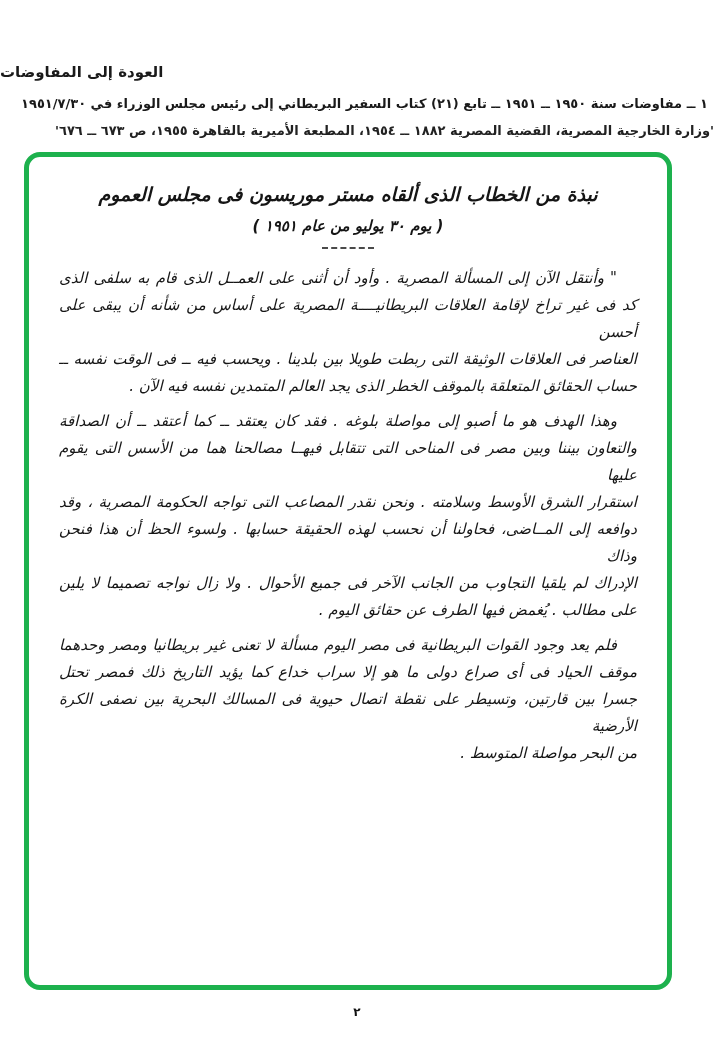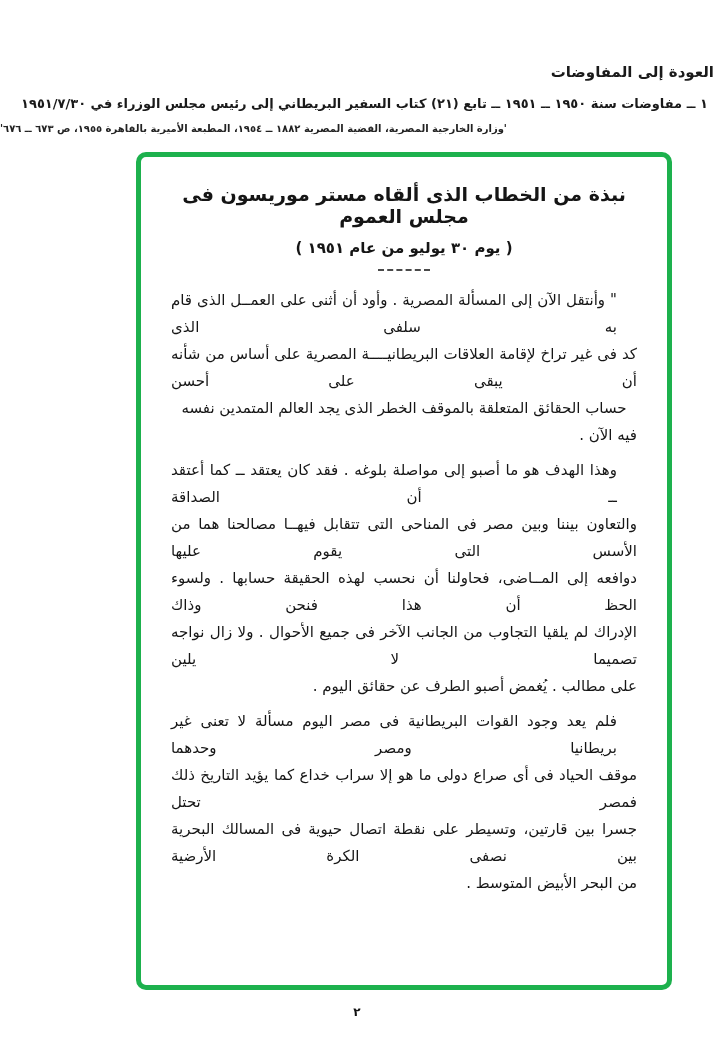--- a/index.html
+++ b/index.html
@@ -14,56 +14,57 @@
     font-family: "DejaVu Sans", sans-serif;
     direction: rtl;
     color: #1a1a1a;
     overflow: hidden;
   }
   .header-title {
     position: absolute;
     top: 63px;
     left: 0;
     right: 0;
-    text-align: right;
+    text-align: left;
     font-size: 15px;
     font-weight: bold;
     letter-spacing: 0.5px;
   }
   .source-line {
     position: absolute;
     top: 96px;
     left: 22px;
     right: 6px;
     text-align: left;
     font-size: 13px;
     font-weight: bold;
     white-space: nowrap;
   }
   .citation-line {
     position: absolute;
     top: 123px;
     left: 0;
     right: 0;
-    text-align: left;
-    font-size: 10px;
+    text-align: right;
+    font-size: 13px;
     font-weight: bold;
     color: #222;
   }
   .doc-frame {
     position: absolute;
     top: 152px;
     right: 42px;
-    width: 536px;
+    width: 648px;
     height: 838px;
     box-sizing: border-box;
     border: 5px solid #1db14d;
-    border-radius: 10px;
+    border-radius: 16px;
     padding: 26px 30px 0 30px;
     background: #ffffff;
+    font-style: italic;
   }
   .doc-title {
     text-align: center;
     font-size: 19px;
     font-weight: bold;
     margin: 0 0 12px 0;
     color: #151515;
   }
   .doc-subtitle {
     text-align: center;
@@ -118,31 +119,33 @@
 <div class="citation-line">'وزارة الخارجية المصرية، القضية المصرية ١٨٨٢ ــ ١٩٥٤، المطبعة الأميرية بالقاهرة ١٩٥٥، ص ٦٧٣ ــ ٦٧٦'</div>
 
 <div class="doc-frame" style="border-color: rgb(29, 177, 77);">
   <div class="doc-title">نبذة من الخطاب الذى ألقاه مستر موريسون فى مجلس العموم</div>
   <div class="doc-subtitle">( يوم ٣٠ يوليو من عام ١٩٥١ )</div>
   <div class="divider"></div>
   <div class="body-text">
       <div class="para">
         <div class="line first">" وأنتقل الآن إلى المسألة المصرية . وأود أن أثنى على العمــل الذى قام به سلفى الذى</div>
         <div class="line">كد فى غير تراخ لإقامة العلاقات البريطانيــــة المصرية على أساس من شأنه أن يبقى على أحسن</div>
+        <div class="line">العناصر فى العلاقات الوثيقة التى ربطت طويلا بين بلدينا . ويحسب فيه ــ فى الوقت نفسه ــ</div>
         <div class="line lastshort">حساب الحقائق المتعلقة بالموقف الخطر الذى يجد العالم المتمدين نفسه فيه الآن .</div>
       </div>
       <div class="para">
         <div class="line first">وهذا الهدف هو ما أصبو إلى مواصلة بلوغه . فقد كان يعتقد ــ كما أعتقد ــ أن الصداقة</div>
         <div class="line">والتعاون بيننا وبين مصر فى المناحى التى تتقابل فيهــا مصالحنا هما من الأسس التى يقوم عليها</div>
+        <div class="line">استقرار الشرق الأوسط وسلامته . ونحن نقدر المصاعب التى تواجه الحكومة المصرية ، وقد</div>
         <div class="line">دوافعه إلى المــاضى، فحاولنا أن نحسب لهذه الحقيقة حسابها . ولسوء الحظ أن هذا فنحن وذاك</div>
         <div class="line">الإدراك لم يلقيا التجاوب من الجانب الآخر فى جميع الأحوال . ولا زال نواجه تصميما لا يلين</div>
-        <div class="line lastshort">على مطالب . يُغمض أصبو الطرف عن حقائق اليوم .</div>
+        <div class="line lastshort">على مطالب . يُغمض فيها الطرف عن حقائق اليوم .</div>
       </div>
       <div class="para">
         <div class="line first">فلم يعد وجود القوات البريطانية فى مصر اليوم مسألة لا تعنى غير بريطانيا ومصر وحدهما</div>
         <div class="line">موقف الحياد فى أى صراع دولى ما هو إلا سراب خداع كما يؤيد التاريخ ذلك  فمصر تحتل</div>
         <div class="line">جسرا بين قارتين، وتسيطر على نقطة اتصال حيوية فى المسالك البحرية بين نصفى الكرة الأرضية</div>
-        <div class="line lastshort">من البحر الأبيض المتوسط .</div>
+        <div class="line lastshort">من البحر مواصلة المتوسط .</div>
       </div>
     </div>
 </div>
 
 <div class="page-number">٢</div>
 
 </body></html>

